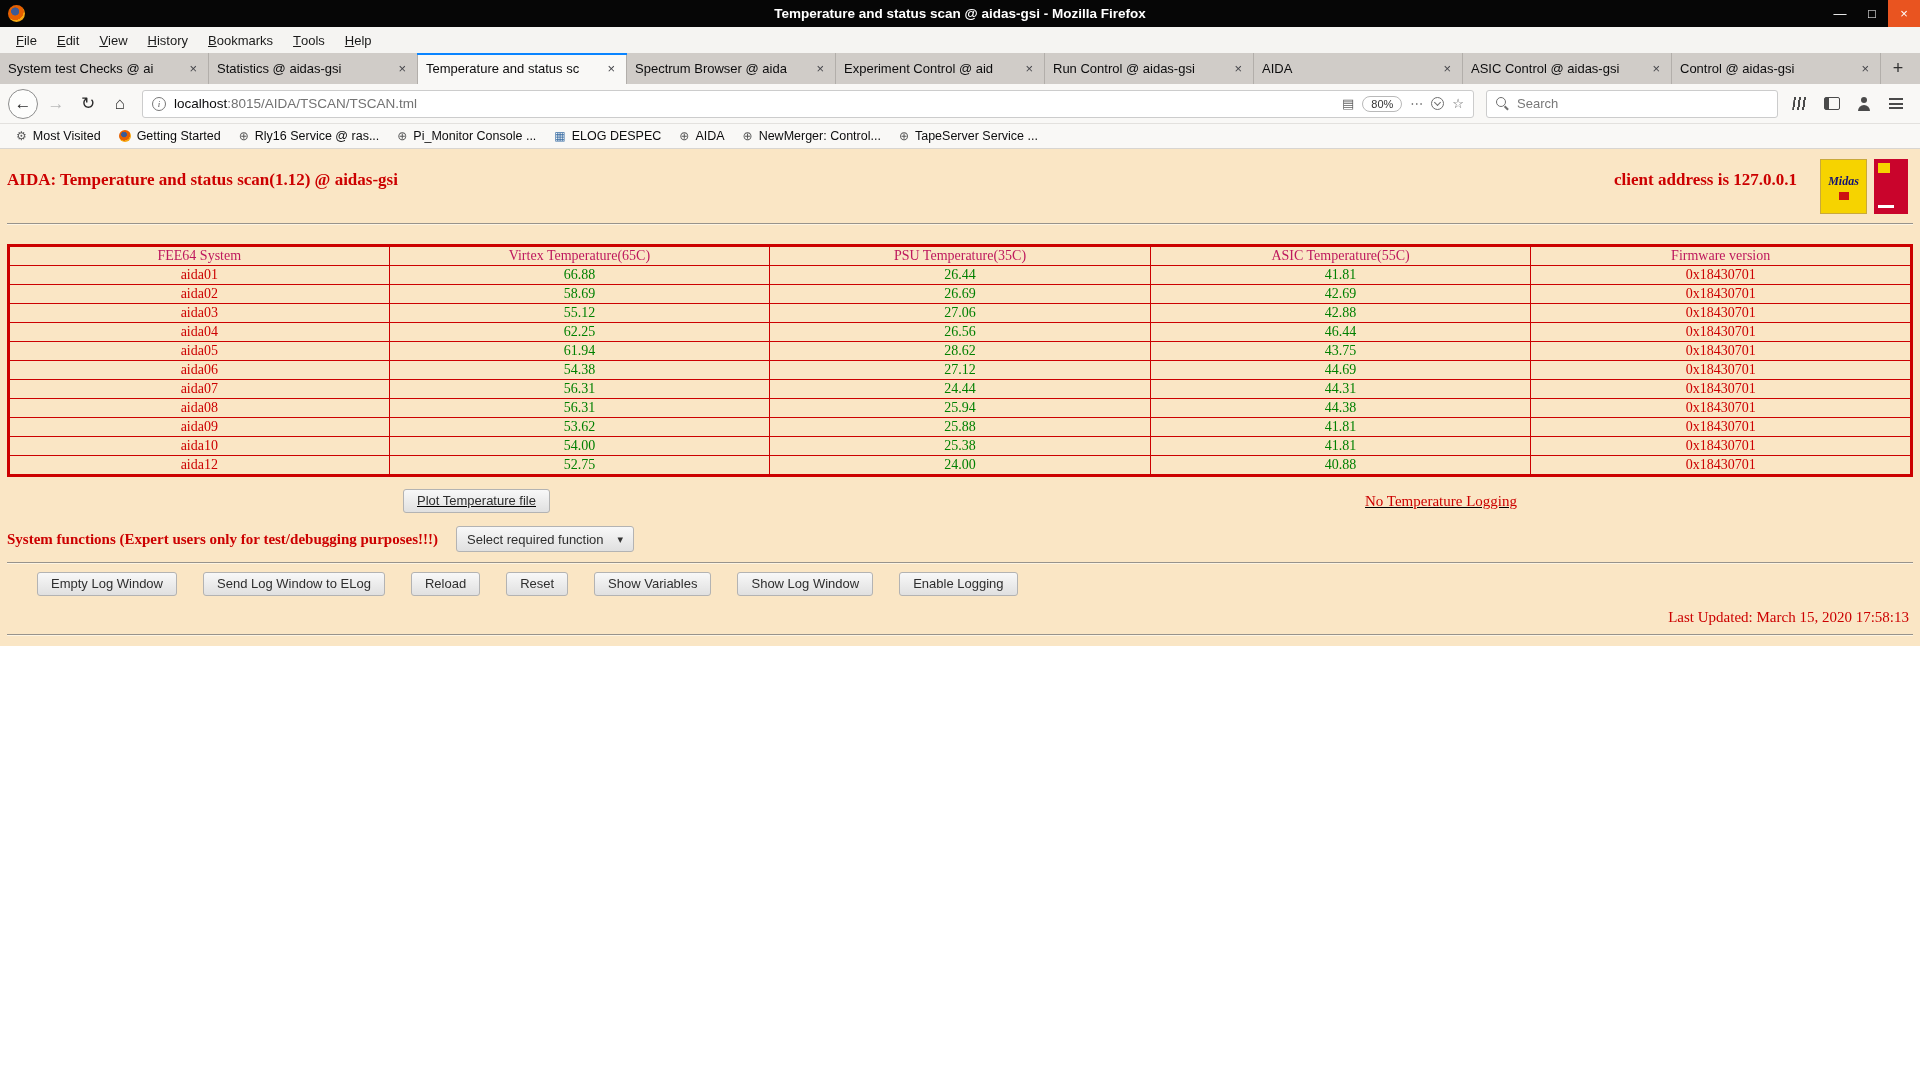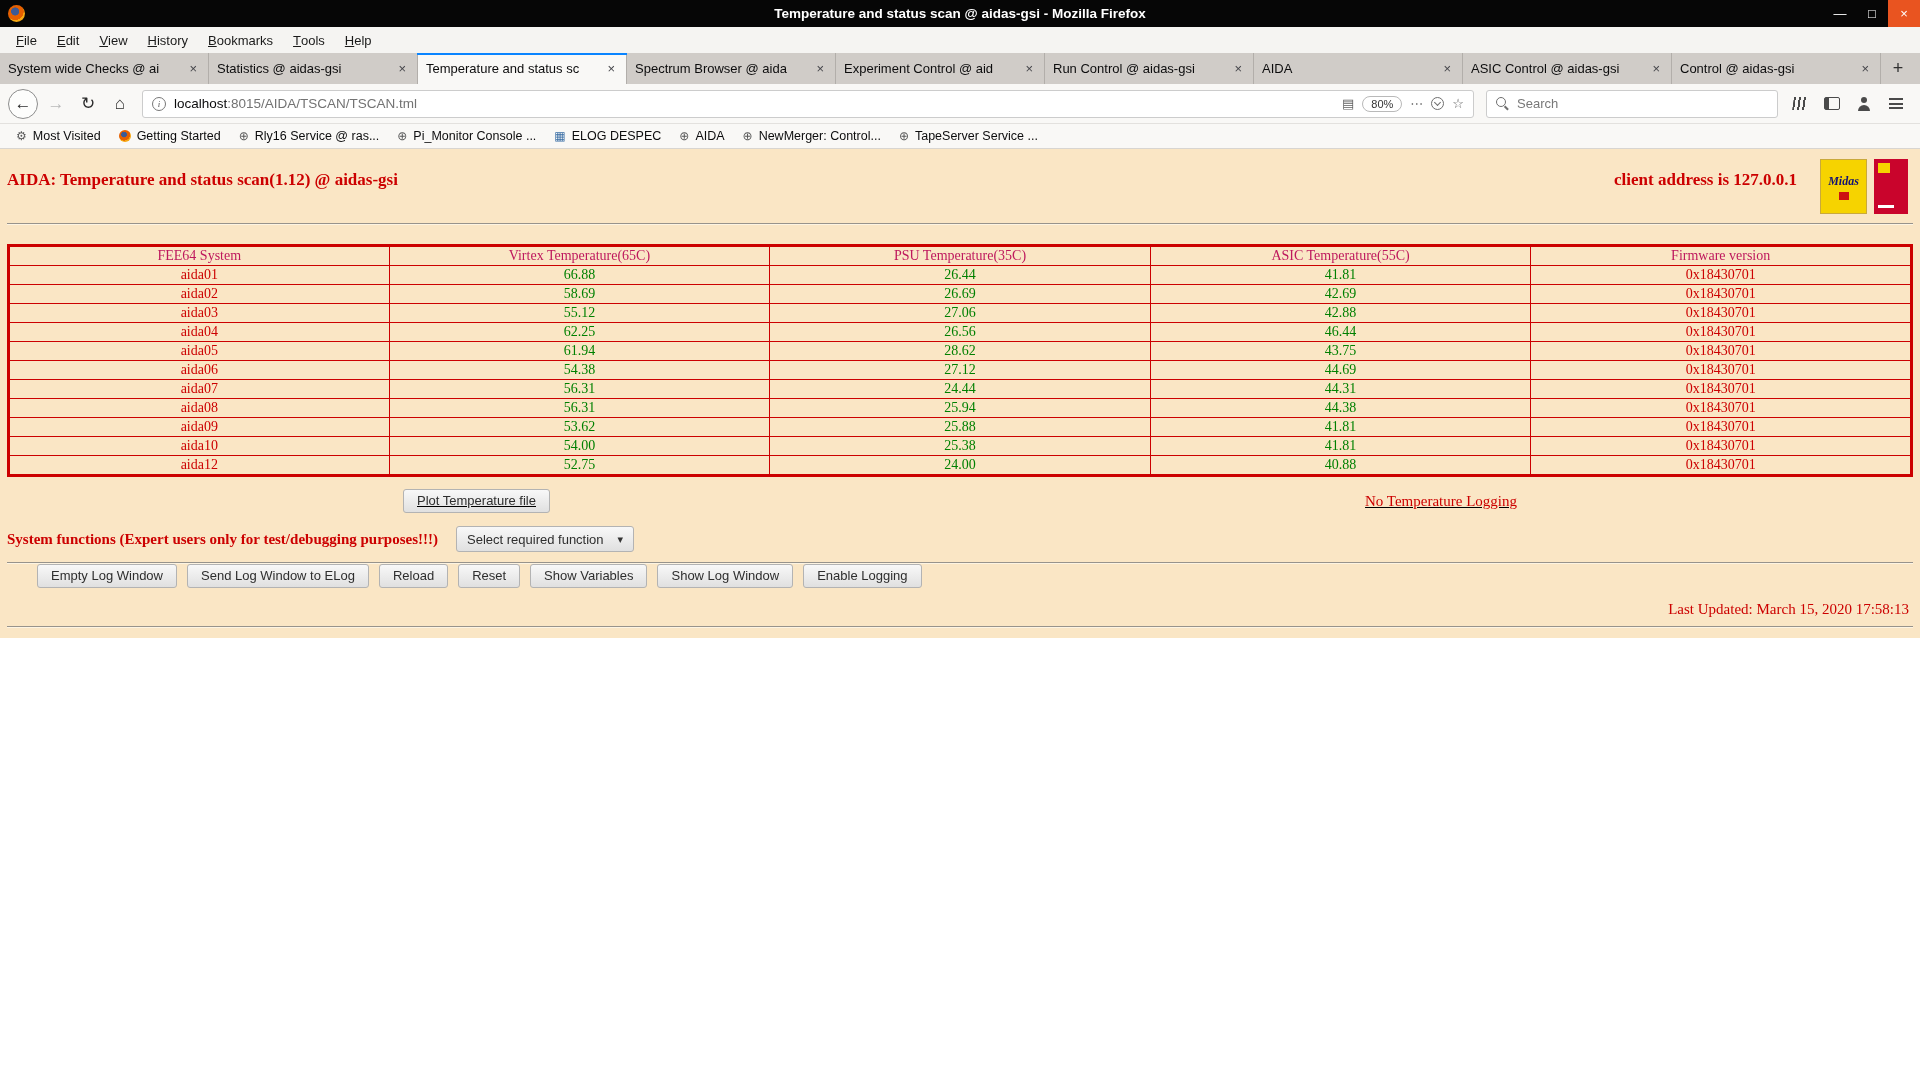--- a/index.html
+++ b/index.html
@@ -99,21 +99,21 @@
     padding:0 13px; height:24px; line-height:22px; cursor:default; }
   .plot-btn { margin-left:396px; }
   .no-logging { margin-left:auto; margin-right:396px; color:#cc0000; font-size:15px; }
 
   .sysfunc-row { display:flex; align-items:center; margin-top:13px; gap:18px; }
   .sysfunc-label { color:#cc0000; font-weight:bold; font-size:15px; }
   .gtk-select { display:inline-flex; align-items:center; gap:14px; font-family:"Liberation Sans",sans-serif; font-size:13px; color:#2e2e2e;
     background:linear-gradient(#f8f8f8,#e0e0e0); border:1px solid #b3b3b3; border-radius:3px; padding:12px 10px; height:24px; }
   .sel-chevron { font-size:11px; color:#333; }
 
-  .actions-row { display:flex; gap:10px; margin-top:0;padding-left:30px; }
+  .actions-row { display:flex; gap:26px; margin-top:8px;padding-left:30px; }
   .last-updated { text-align:right; color:#cc0000; font-size:15px; margin-top:13px; padding-right:4px; }
   .below-page { background:#ffffff; height:440px; }
 </style>
 </head>
 <body>
 
 <div class="titlebar">
   <div class="fx-logo"></div>
   <div class="titlebar-text">Temperature and status scan @ aidas-gsi - Mozilla Firefox</div>
   <div class="win-controls">
@@ -128,21 +128,21 @@
   <div class="menu-item"><u>E</u>dit</div>
   <div class="menu-item"><u>V</u>iew</div>
   <div class="menu-item"><u>H</u>istory</div>
   <div class="menu-item"><u>B</u>ookmarks</div>
   <div class="menu-item"><u>T</u>ools</div>
   <div class="menu-item"><u>H</u>elp</div>
 </div>
 
 <div class="tabbar">
   <div class="tab">
-    <span class="tab-label">System wide Checks @ ai</span>
+    <span class="tab-label">System test Checks @ ai</span>
     <span class="tab-close">×</span>
   </div>
   <div class="tab">
     <span class="tab-label">Statistics @ aidas-gsi</span>
     <span class="tab-close">×</span>
   </div>
   <div class="tab active">
     <span class="tab-label">Temperature and status sc</span>
     <span class="tab-close">×</span>
   </div>

